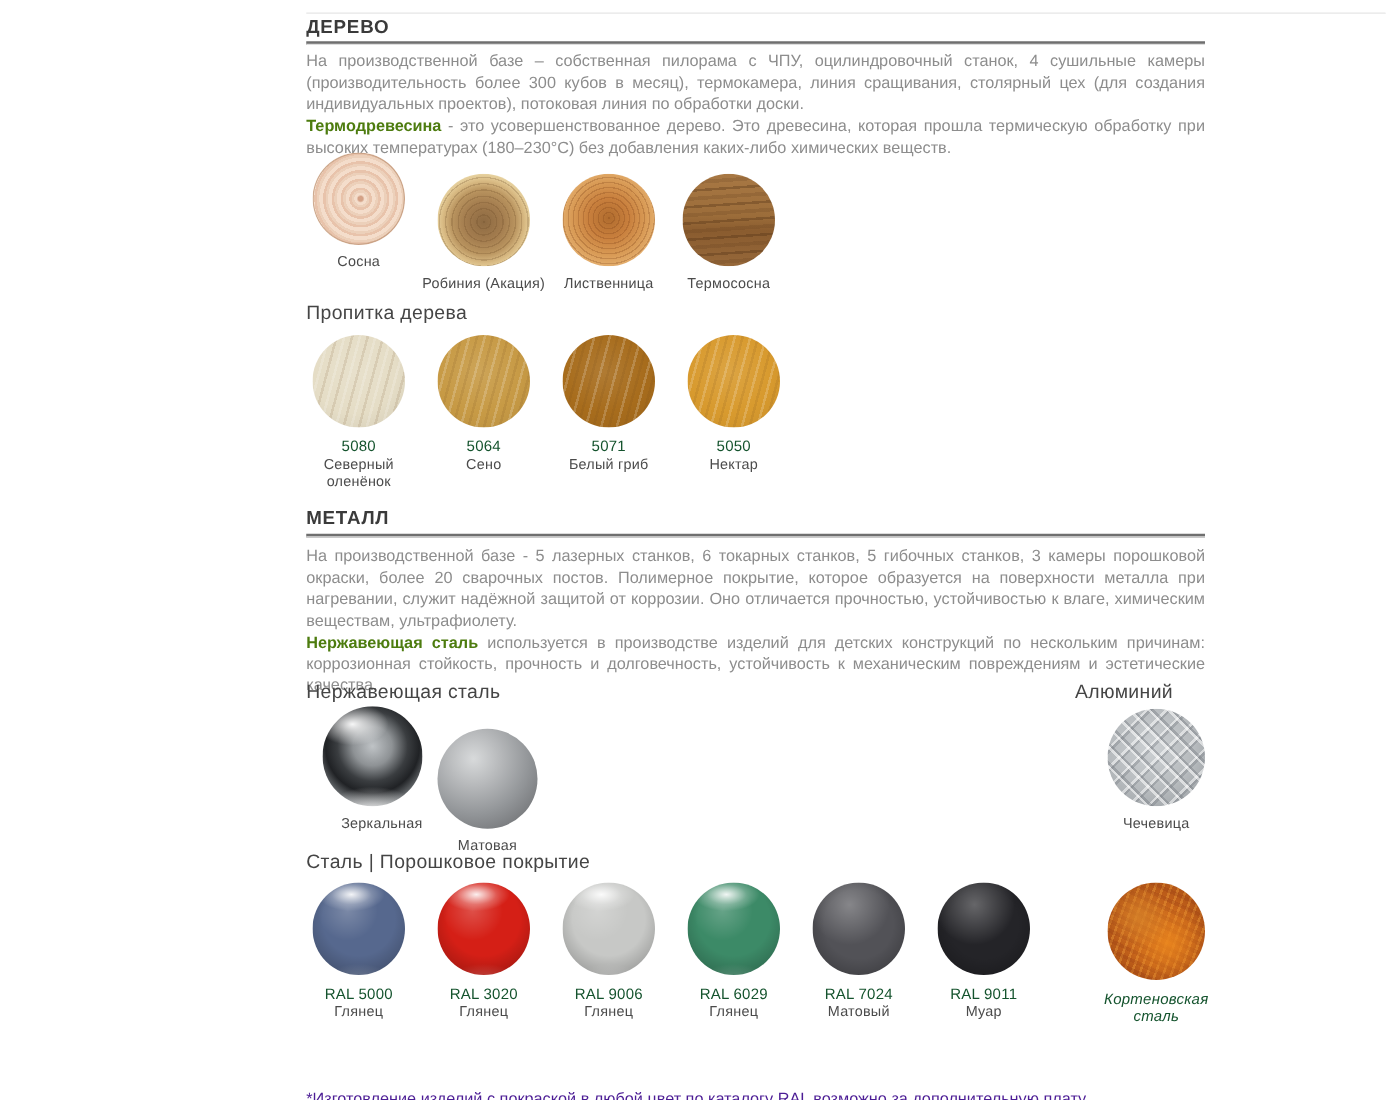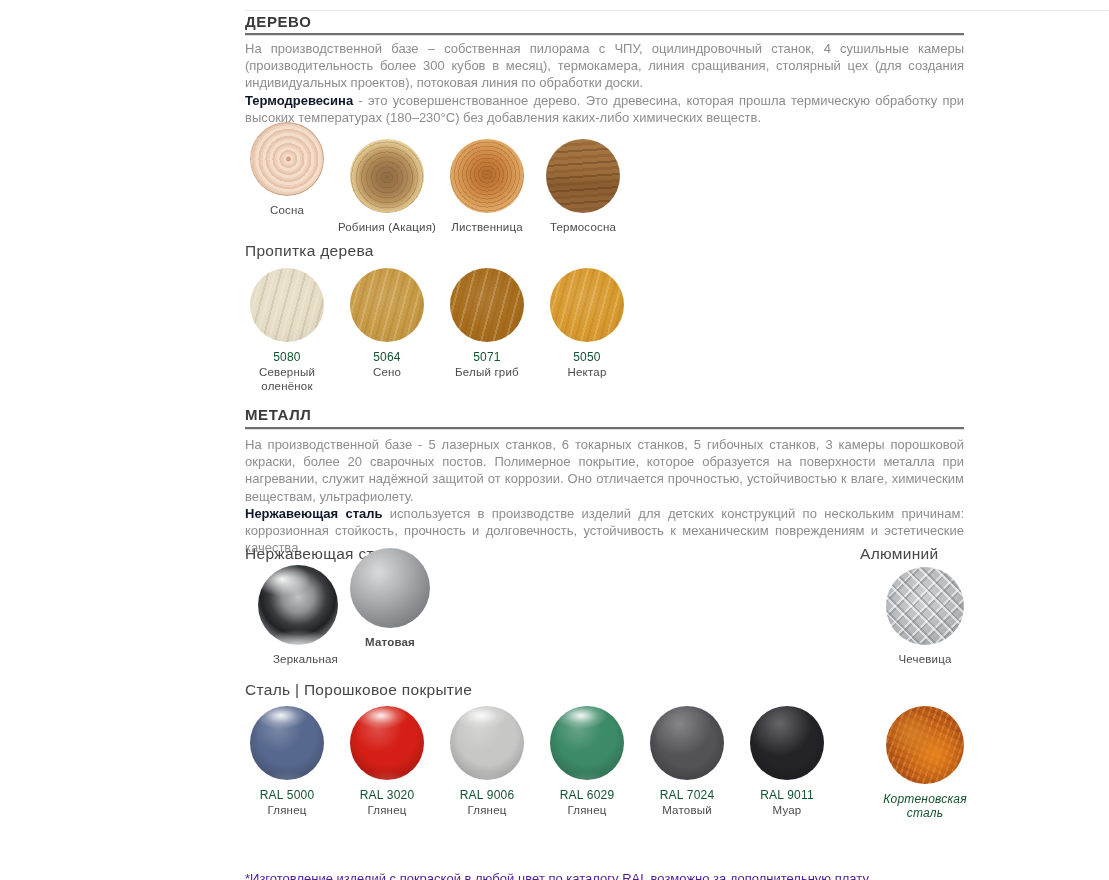--- a/index.html
+++ b/index.html
@@ -6,21 +6,21 @@
   .page {
     position:relative; width:1109px; height:880px; background:#ffffff;
     font-family:"Liberation Sans", sans-serif; overflow:hidden;border-radius:14px;
   }
   .rule-light { position:absolute; left:245px; top:10px; width:864px; height:1px; background:#e6e6e6; }
   .rule-dark  { position:absolute; left:245px; width:719px; height:2px; background:#6f6f6f; border-bottom:1px solid #dedede; }
   .h-section  { position:absolute; left:245px; font-size:15px; font-weight:bold; color:#3a3a3a; letter-spacing:.6px; }
   .h-sub      { position:absolute; font-size:15.5px; color:#454545; letter-spacing:.3px; }
   .para { position:absolute; left:245px; width:719px; font-size:13px; line-height:17.2px; color:#8d8d8d; text-align:justify; }
   .para p { margin:0; }
-  .para b { color:#0f172a; font-weight:bold; }
+  .para b { color:#4d7c0f; font-weight:bold; }
   .footnote { position:absolute; left:245px; top:843px; font-size:13px; color:#4c1d95;margin-top:28px; }
 
   .cell { position:absolute; display:flex; flex-direction:column; align-items:center; text-align:center; }
   .lbl  { margin-top:7px; font-size:11.5px; line-height:14px; color:#4b4b4b; letter-spacing:.2px; }
   .lbl.nowrap { white-space:nowrap; }
   .code { margin-top:8px; font-size:12px; line-height:14px; color:#14532d; letter-spacing:.2px; }
   .fin  { font-size:11.5px; line-height:14px; color:#4b4b4b; letter-spacing:.2px; margin-top:1px; }
 
   .circle { border-radius:50%; position:relative; overflow:hidden; flex:none; }
   .d74 { width:74px; height:74px; }
@@ -137,21 +137,21 @@
     <p data-bind="metal_section.paragraph1">На производственной базе - 5 лазерных станков, 6 токарных станков, 5 гибочных станков, 3 камеры порошковой окраски, более 20 сварочных постов. Полимерное покрытие, которое образуется на поверхности металла при нагревании, служит надёжной защитой от коррозии. Оно отличается прочностью, устойчивостью к влаге, химическим веществам, ультрафиолету.</p>
     <p><b data-bind="metal_section.paragraph2_bold">Нержавеющая сталь</b><span data-bind="metal_section.paragraph2_rest"> используется в производстве изделий для детских конструкций по нескольким причинам: коррозионная стойкость, прочность и долговечность, устойчивость к механическим повреждениям и эстетические качества.</span></p>
   </div>
 
   <div class="h-sub" style="left:245px; top:545px;" data-bind="metal_section.stainless_title">Нержавеющая сталь</div>
 
   <div class="cell" style="left:238px; top:565px; width:100px;align-items:flex-end;">
     <div class="circle d80 sphere-mirror"></div>
     <div class="lbl nowrap" data-bind="metal_section.stainless.0.label">Зеркальная</div>
   </div>
-  <div class="cell" style="left:340px; top:548px; width:100px;font-weight:bold;">
+  <div class="cell" style="left:340px; top:583px; width:100px;">
     <div class="circle d80 sphere-matte"></div>
     <div class="lbl nowrap" data-bind="metal_section.stainless.1.label">Матовая</div>
   </div>
 
   <div class="h-sub" style="left:860px; top:545px; width:130px; text-align:left;" data-bind="metal_section.aluminium_title">Алюминий</div>
   <div class="cell" style="left:875px; top:567px; width:100px;">
     <div class="circle d78 alu-checker"></div>
     <div class="lbl nowrap" data-bind="metal_section.aluminium_finish">Чечевица</div>
   </div>
 

